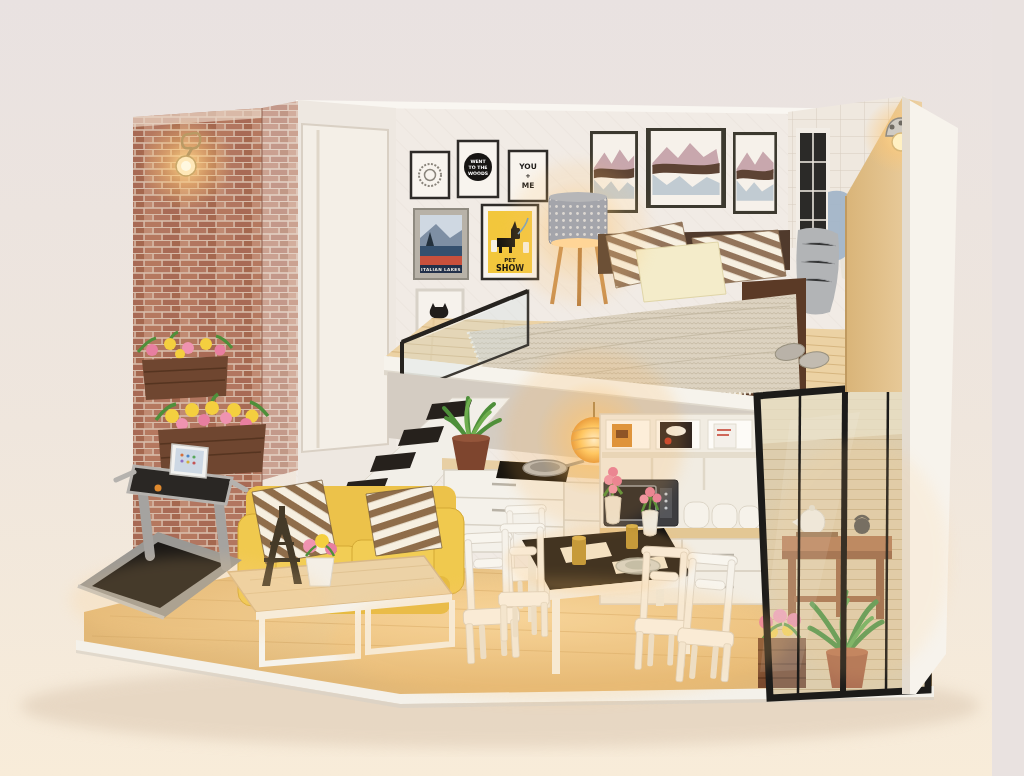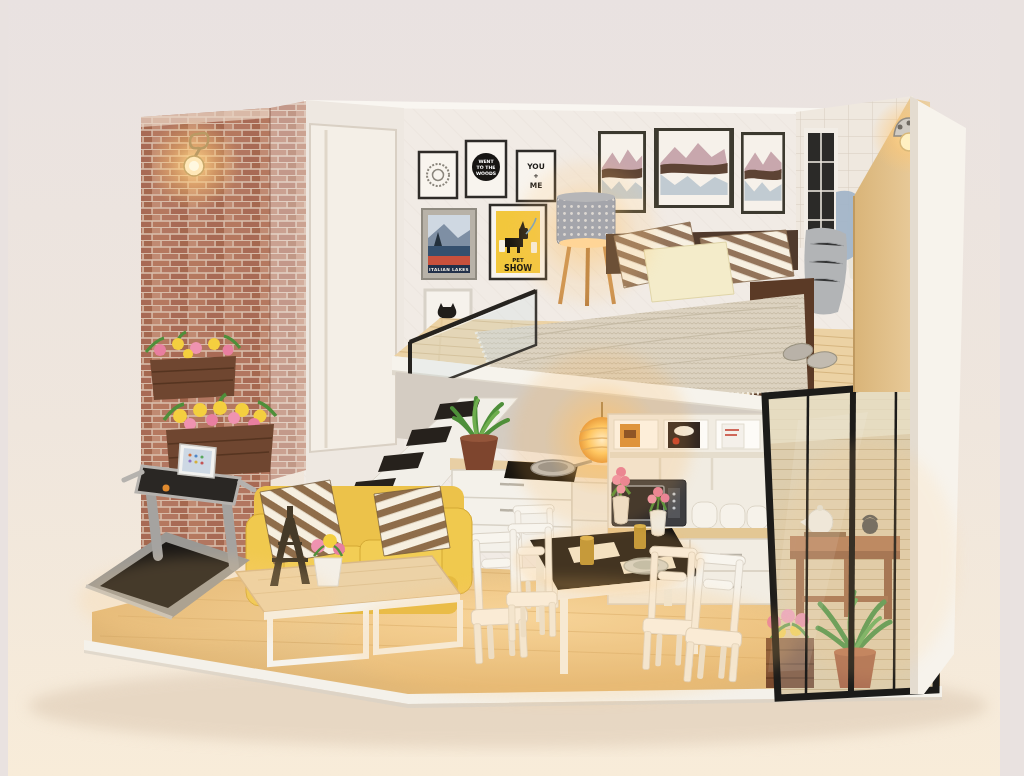--- a/index.html
+++ b/index.html
@@ -1,17 +1,17 @@
 <!DOCTYPE html>
 <html><head>
 <meta charset="utf-8">
 <style>
   html,body{margin:0;padding:0;background:#e9e2e0;}
   #stage{position:relative;width:992px;height:776px;overflow:hidden;
-         font-family:"DejaVu Sans", sans-serif;margin-left:8px;}
+         font-family:"DejaVu Sans", sans-serif;}
   svg text{font-family:"DejaVu Sans", sans-serif;}
 </style>
 </head>
 <body>
 
 <div id="stage">
 <svg width="1024" height="776" viewBox="0 0 1024 776">
 <defs>
   <linearGradient id="bgGrad" x1="0" y1="0" x2="0" y2="1">
     <stop offset="0" stop-color="#e9e2e1"></stop>

